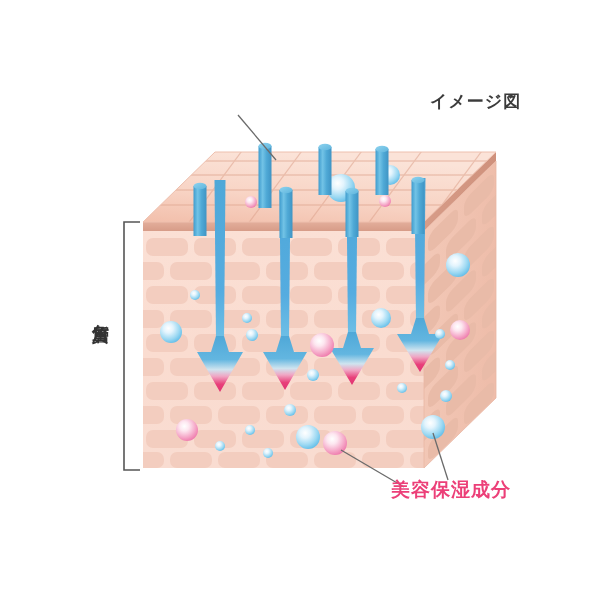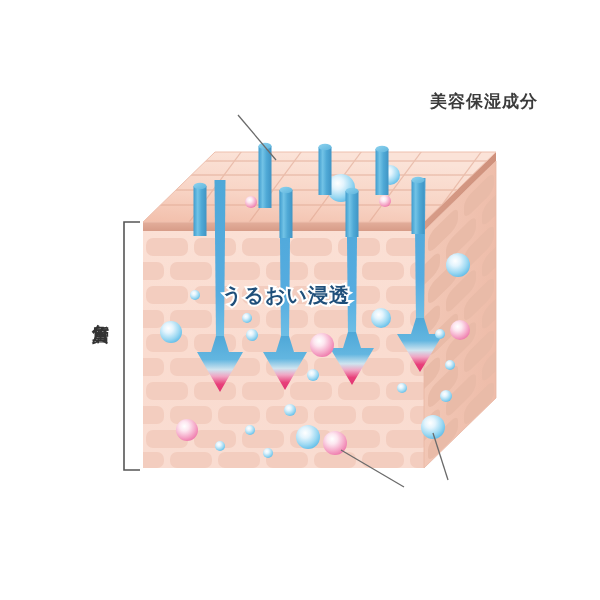--- a/index.html
+++ b/index.html
@@ -381,20 +381,20 @@
     </g>
 
     <g stroke="#6b6b6b" stroke-width="1.3" fill="none">
       <line x1="238" y1="115" x2="276" y2="160"></line>
       <line x1="341" y1="450" x2="404" y2="487"></line>
       <line x1="433" y1="433" x2="448" y2="480"></line>
     </g>
   </svg>
 
 
-  <div class="txt" id="label-image">美容保湿成分</div>
+  <div class="txt" id="label-image">イメージ図</div>
 
   <div class="txt" id="label-layer">角質層</div>
 
-  <div class="txt" id="label-penetrate">うるおい浸透</div>
-
+
+  <div class="txt" id="label-moist">美容保湿成分</div>
 
 </div>
 
 </body></html>

